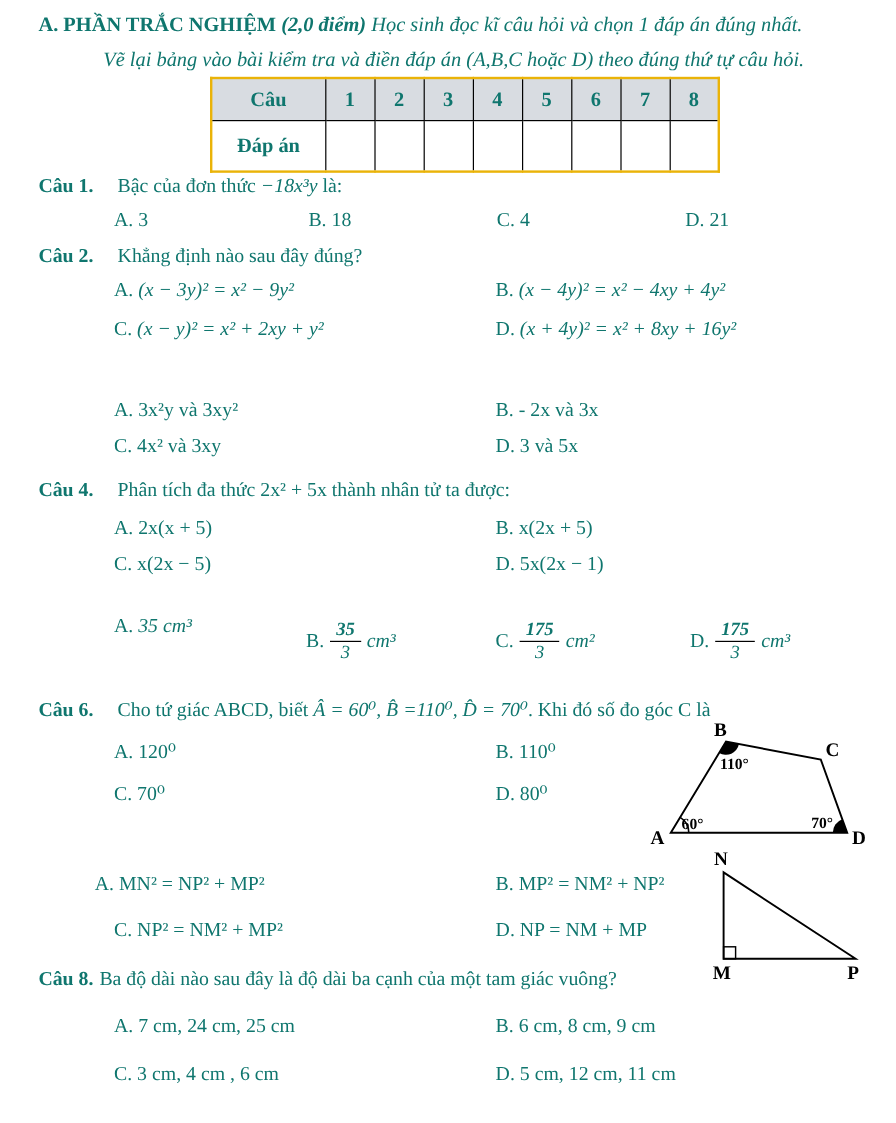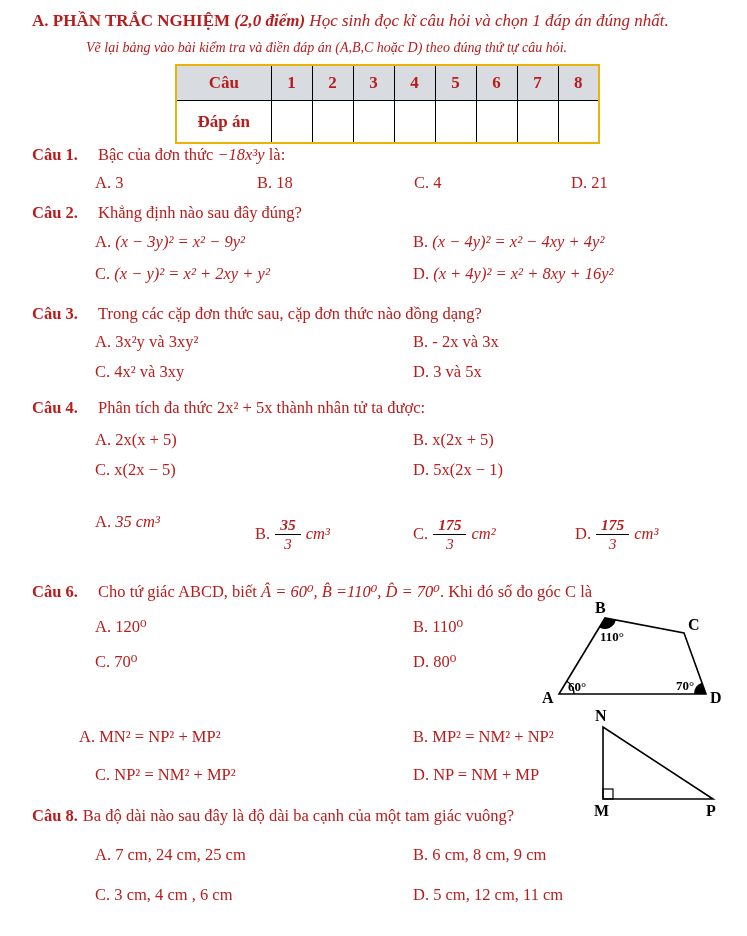--- a/index.html
+++ b/index.html
@@ -1,19 +1,19 @@
 <!DOCTYPE html>
 <html><head>
 <meta charset="utf-8">
 <style>
   * { margin:0; padding:0; box-sizing:border-box; }
   html,body { background:#ffffff; }
   .page {
     position:relative; width:747px; height:936px;
-    background:#ffffff; color:#b91c1c;
+    background:#ffffff; color:#0f766e;
     font-family:"Liberation Serif","DejaVu Serif",serif;
     font-size:16.5px; overflow:hidden;
   }
   .abs { position:absolute; white-space:nowrap; line-height:1.25; }
   .b  { font-weight:bold; }
   .it { font-style:italic; }
   .qlabel { display:inline-block; width:66px; font-weight:bold; }
   .qlabel.auto { width:auto; margin-right:5px; }
 
   table.answers { border-collapse:collapse; background:#fff; border:2px solid #eab308;padding-left:29px; }
@@ -39,21 +39,21 @@
 <body>
 
 <div class="page">
 
   <div class="abs b" style="top:10px;left:32px;font-size:17px">
     <span>A.</span>
     <span>PHẦN TRẮC NGHIỆM</span>
     <span class="it">(2,0 điểm)</span>
     <span class="it" style="font-weight:normal">Học sinh đọc kĩ câu hỏi và chọn 1 đáp án đúng nhất.</span>
   </div>
-  <div class="abs it" style="top:39px;left:86px;font-size:14px">Vẽ lại bảng vào bài kiểm tra và điền đáp án (A,B,C hoặc D) theo đúng thứ tự câu hỏi.</div>
+  <div class="abs it" style="top:39px;left:86px;font-size:17px">Vẽ lại bảng vào bài kiểm tra và điền đáp án (A,B,C hoặc D) theo đúng thứ tự câu hỏi.</div>
 
   <table class="answers abs" style="top:64px;left:175px">
     <tbody>
         <tr class="thead">
       <th class="c0">Câu</th>
       <th class="cn">1</th>
       <th class="cn">2</th>
       <th class="cn">3</th>
       <th class="cn">4</th>
       <th class="cn">5</th>
@@ -84,23 +84,20 @@
   <div class="abs" style="top:173px;left:571px"><span>D.</span> <span>21</span></div>
 
   <div class="abs" style="top:203px;left:32px">
     <span class="qlabel">Câu 2.</span><span>Khẳng định nào sau đây đúng?</span>
   </div>
   <div class="abs" style="top:232px;left:95px"><span>A.</span> <span class="it">(x − 3y)² = x² − 9y²</span></div>
   <div class="abs" style="top:232px;left:413px"><span>B.</span> <span class="it">(x − 4y)² = x² − 4xy + 4y²</span></div>
   <div class="abs" style="top:264px;left:95px"><span>C.</span> <span class="it">(x − y)² = x² + 2xy + y²</span></div>
   <div class="abs" style="top:264px;left:413px"><span>D.</span> <span class="it">(x + 4y)² = x² + 8xy + 16y²</span></div>
 
-  <div class="abs" style="top:304px;left:32px">
-    <span class="qlabel">Câu 3.</span><span>Trong các cặp đơn thức sau, cặp đơn thức nào đồng dạng?</span>
-  </div>
   <div class="abs" style="top:332px;left:95px"><span>A.</span> <span>3x²y và 3xy²</span></div>
   <div class="abs" style="top:332px;left:413px"><span>B.</span> <span>- 2x và 3x</span></div>
   <div class="abs" style="top:362px;left:95px"><span>C.</span> <span>4x² và 3xy</span></div>
   <div class="abs" style="top:362px;left:413px"><span>D.</span> <span>3 và 5x</span></div>
 
   <div class="abs" style="top:398px;left:32px">
     <span class="qlabel">Câu 4.</span><span>Phân tích đa thức 2x² + 5x thành nhân tử ta được:</span>
   </div>
   <div class="abs" style="top:430px;left:95px"><span>A.</span> <span>2x(x + 5)</span></div>
   <div class="abs" style="top:430px;left:413px"><span>B.</span> <span>x(2x + 5)</span></div>

